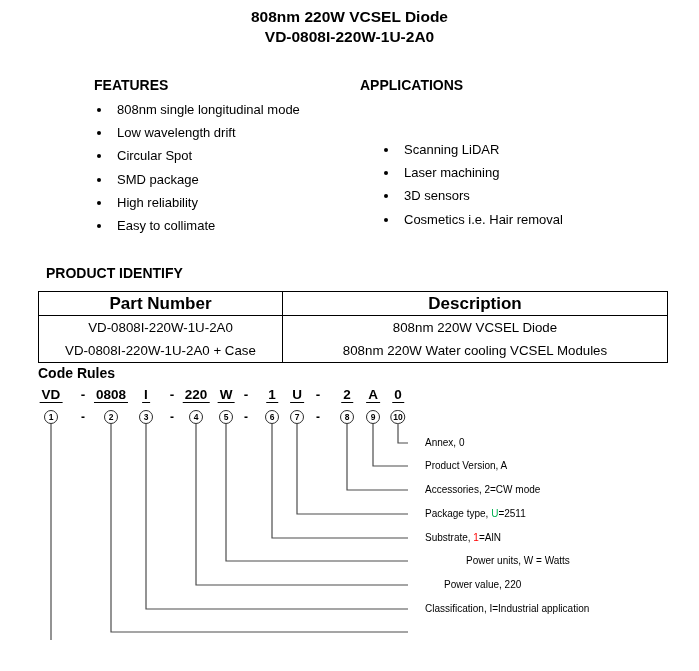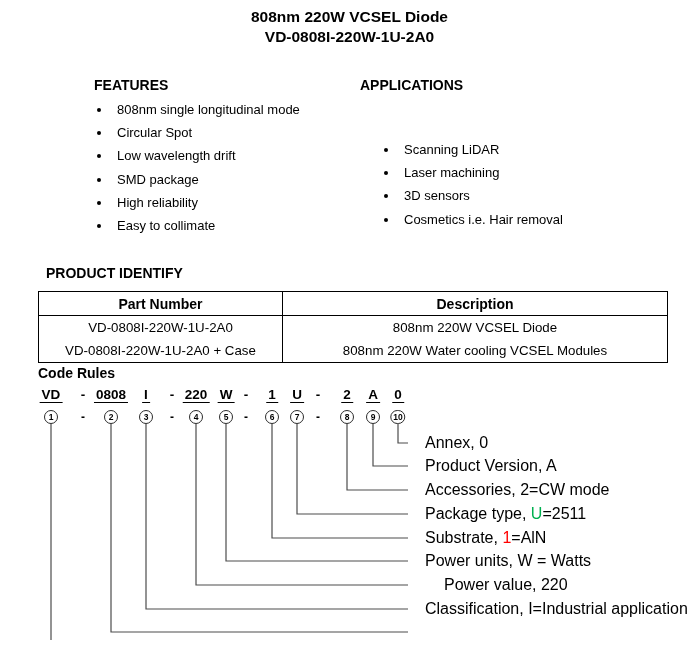--- a/index.html
+++ b/index.html
@@ -16,21 +16,21 @@
   ul.bullets li { position:relative; padding-left:21px; height:23.2px; line-height:23.2px; white-space:nowrap; }
   ul.bullets li::before {
     content:""; position:absolute; left:1px; top:10px;
     width:4px; height:4px; background:#000; border-radius:50%;
   }
   table.pi {
     position:absolute; left:38px; top:291px; width:630px;
     border-collapse:collapse; table-layout:fixed; font-size:13.3px;
   }
   table.pi th, table.pi td { padding:0; text-align:center; height:23px; overflow:hidden; white-space:nowrap; }
-  table.pi th { font-weight:bold; font-size:14px; border-bottom:1px solid #000; }
+  table.pi th { font-weight:bold; font-size:17px; border-bottom:1px solid #000; }
   table.pi { border:1px solid #000; }
   table.pi th:first-child, table.pi td:first-child { border-right:1px solid #000; width:243px; }
   .code-diagram { position:absolute; left:0; top:0; width:699px; height:671px; }
   .code-token {
     position:absolute; top:387px; transform:translateX(-50%);
     font-weight:bold; font-size:13.5px; line-height:15px;
     border-bottom:1.5px solid #000; padding:0 2px; white-space:nowrap;
   }
   .code-dash-top {
     position:absolute; top:387px; transform:translateX(-50%);
@@ -41,39 +41,39 @@
     font-weight:bold; font-size:12px; line-height:14px;
   }
   .code-circle {
     position:absolute; top:410px; transform:translateX(-50%);
     box-sizing:border-box; min-width:14px; height:14px; padding:0 2px;
     border:1px solid #2b2b2b; border-radius:8px; background:#fff;
     font-size:8.5px; font-weight:bold; line-height:12px; text-align:center;
   }
   .lines-svg { position:absolute; left:0; top:0; }
   .code-label {
-    position:absolute; left:425px; font-size:16px; line-height:16px; white-space:nowrap;
+    position:absolute; left:425px; font-size:10px; line-height:16px; white-space:nowrap;
   }
   .hl-bold-underline { font-weight:bold; text-decoration:underline; }
 </style>
 </head>
 <body>
 
 <div class="page">
 
   <div class="doc-title">
     <div>808nm 220W VCSEL Diode</div>
     <div>VD-0808I-220W-1U-2A0</div>
   </div>
 
   <div class="sec-heading" style="left:70px; top:77px;padding-left:24px;">FEATURES</div>
   <ul class="bullets" style="left:96px; top:98px;">
       <li>808nm single longitudinal mode</li>
+      <li>Low wavelength drift</li>
       <li>Circular Spot</li>
-      <li>Low wavelength drift</li>
       <li>SMD package</li>
       <li>High reliability</li>
       <li>Easy to collimate</li>
     </ul>
 
   <div class="sec-heading" style="left:360px; top:77px;">APPLICATIONS</div>
   <ul class="bullets" style="left:383px; top:98px;margin-top:40px;">
       <li>Scanning LiDAR</li>
       <li>Laser machining</li>
       <li>3D sensors</li>
@@ -142,19 +142,19 @@
       <span class="code-dash-mid" style="left: 172px;">-</span>
       <span class="code-dash-top" style="left: 246px;">-</span>
       <span class="code-dash-mid" style="left: 246px;">-</span>
       <span class="code-dash-top" style="left: 318px;">-</span>
       <span class="code-dash-mid" style="left: 318px;">-</span>
       <div class="code-label" style="top: 435px;"><span>Annex, 0</span></div>
       <div class="code-label" style="top: 458px;"><span>Product Version, A</span></div>
       <div class="code-label" style="top: 482px;"><span>Accessories, 2=CW mode</span></div>
       <div class="code-label" style="top: 506px;"><span>Package type, </span><span style="color: rgb(0, 176, 80);">U</span><span>=2511</span></div>
       <div class="code-label" style="top: 530px;"><span>Substrate, </span><span style="color: rgb(255, 0, 0);">1</span><span>=AlN</span></div>
-      <div class="code-label" style="top: 553px;"><span>Power units, W = Watts</span></div>
+      <div class="code-label" style="top: 553px; margin-left: 41px;"><span>Power units, W = Watts</span></div>
       <div class="code-label" style="top: 577px; margin-left: 19px;"><span>Power value, 220</span></div>
       <div class="code-label" style="top: 601px;"><span>Classification, I=Industrial application</span></div>
       <div class="code-label" style="top: 648px;"><span>Wavelength, 808nm</span></div>
     </div>
 
 </div>
 
 </body></html>

